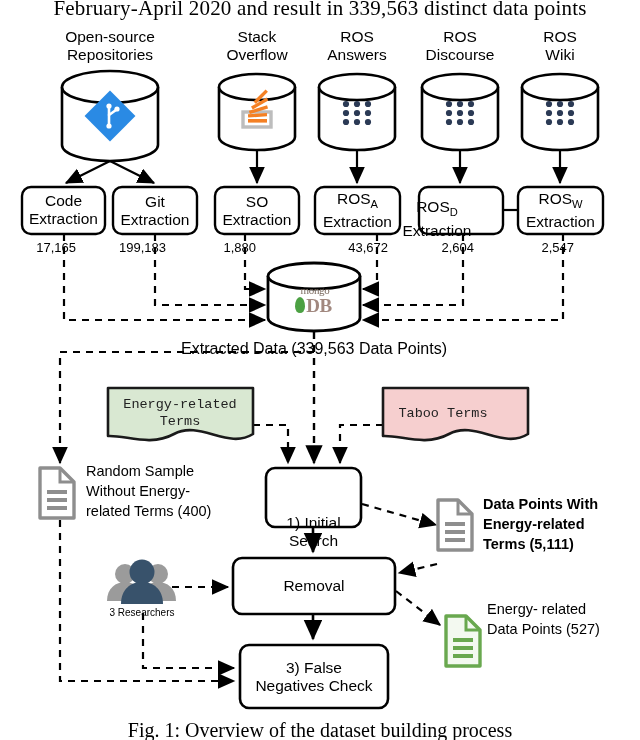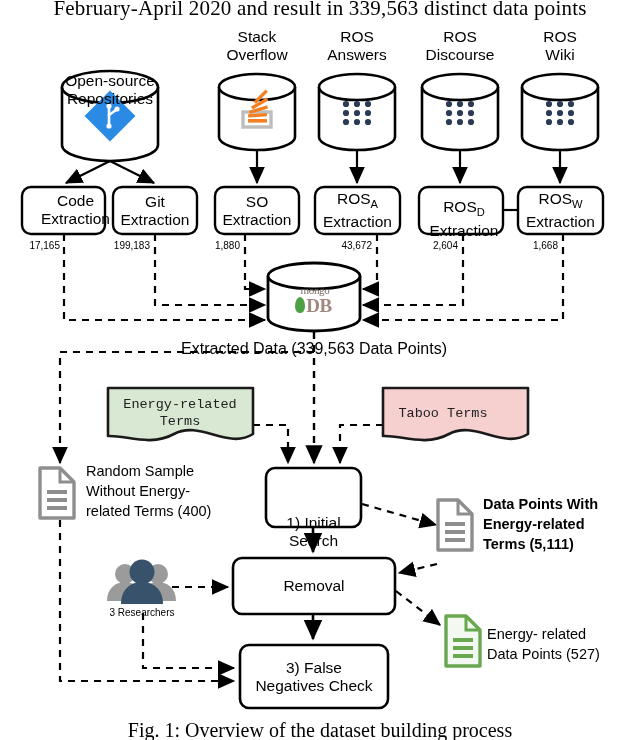--- a/index.html
+++ b/index.html
@@ -7,21 +7,21 @@
   #root{position:relative;width:640px;height:740px;}
   .abs{position:absolute;}
   svg.layer{position:absolute;left:0;top:0;width:640px;height:740px;overflow:visible;}
 
   .serif{font-family:"Liberation Serif",serif;}
   .title-line{position:absolute;left:0;top:-4px;width:640px;text-align:center;font-size:21px;letter-spacing:.2px;white-space:nowrap;}
   .caption-line{position:absolute;left:0;top:719px;width:640px;text-align:center;font-size:20px;white-space:nowrap;}
 
   .srclabel{position:absolute;text-align:center;font-size:15.5px;line-height:18px;}
   .boxlabel{position:absolute;text-align:center;font-size:15.5px;line-height:18px;display:flex;flex-direction:column;align-items:center;justify-content:center;}
-  .count{position:absolute;font-size:10px;text-align:right;}
+  .count{position:absolute;font-size:13px;text-align:right;padding-left:16px;}
   .mono{font-family:"Liberation Mono",monospace;font-size:13.5px;line-height:17px;text-align:center;color:#222;}
   .sidetext{position:absolute;font-size:14.5px;line-height:20px;}
   .centertext{position:absolute;font-size:16px;text-align:center;}
   sub{font-size:.72em;}
 </style>
 </head>
 <body>
 
 <div id="root">
 
@@ -224,72 +224,72 @@
         <circle cx="158" cy="574" r="10"></circle>
         <path d="M140,601 C140,588 149,582 158,582 C167,582 176,588 176,601 Z"></path>
       </g>
       <g fill="#38526b">
         <circle cx="142" cy="572" r="12.5"></circle>
         <path d="M121,604 C121,589 131,582 142,582 C153,582 163,589 163,604 Z"></path>
       </g>
     </g>
   </svg>
 
-  <div class="srclabel" style="left:40px;top:28px;width:140px;margin-top:44px;">
+  <div class="srclabel" style="left:40px;top:28px;width:140px;">
     <div>Open-source</div>
     <div>Repositories</div>
   </div>
   <div class="srclabel" style="left:197px;top:28px;width:120px;">
     <div>Stack</div>
     <div>Overflow</div>
   </div>
   <div class="srclabel" style="left:297px;top:28px;width:120px;">
     <div>ROS</div>
     <div>Answers</div>
   </div>
   <div class="srclabel" style="left:400px;top:28px;width:120px;">
     <div>ROS</div>
     <div>Discourse</div>
   </div>
   <div class="srclabel" style="left:500px;top:28px;width:120px;">
     <div>ROS</div>
     <div>Wiki</div>
   </div>
 
-  <div class="boxlabel" style="left:22px;top:187px;width:83px;height:45px;padding-left:12px;">
+  <div class="boxlabel" style="left:22px;top:187px;width:83px;height:45px;">
     <span>Code</span>
     <span>Extraction</span>
   </div>
   <div class="boxlabel" style="left:113px;top:187px;width:84px;height:47px;">
     <span>Git</span>
     <span>Extraction</span>
   </div>
   <div class="boxlabel" style="left:215px;top:187px;width:84px;height:47px;">
     <span>SO</span>
     <span>Extraction</span>
   </div>
   <div class="boxlabel" style="left:315px;top:187px;width:85px;height:47px;">
     <span><span>ROS</span><sub>A</sub></span>
     <span>Extraction</span>
   </div>
-  <div class="boxlabel" style="left:422px;top:187px;width:84px;height:64px;">
+  <div class="boxlabel" style="left:395px;top:187px;width:84px;height:64px;">
     <span><span>ROS</span><sub>D</sub></span>
     <span>Extraction</span>
   </div>
   <div class="boxlabel" style="left:518px;top:187px;width:85px;height:47px;">
     <span><span>ROS</span><sub>W</sub></span>
     <span>Extraction</span>
   </div>
 
   <div class="count" style="left:0px;top:240px;width:60px;">17,165</div>
   <div class="count" style="left:88px;top:240px;width:62px;">199,183</div>
   <div class="count" style="left:185px;top:240px;width:55px;">1,880</div>
   <div class="count" style="left:310px;top:240px;width:62px;">43,672</div>
   <div class="count" style="left:400px;top:240px;width:58px;">2,604</div>
-  <div class="count" style="left:500px;top:240px;width:58px;">1,668</div>
+  <div class="count" style="left:500px;top:240px;width:58px;">2,547</div>
 
   <div class="abs" style="left:288px;top:285px;width:54px;text-align:center;line-height:1;">
     <div class="serif" style="font-size:11px;color:#7a6a5f;letter-spacing:-.3px;">mongo</div>
     <div class="serif" style="font-size:19px;color:#a1887f;font-weight:bold;letter-spacing:-.5px;padding-left:8px;">DB</div>
   </div>
   <div class="abs" style="left:295px;top:297px;width:10px;height:16px;background:#4ca143;border-radius:50% 50% 50% 50%/60% 60% 40% 40%;"></div>
 
   <div class="centertext" style="left:154px;top:340px;width:320px;">Extracted Data (339,563 Data Points)</div>
 
   <div class="abs mono" style="left:110px;top:396px;width:140px;">
@@ -315,21 +315,21 @@
   <div class="sidetext" style="left:86px;top:461px;width:160px;">
     <div>Random Sample</div>
     <div>Without Energy-</div>
     <div>related Terms (400)</div>
   </div>
   <div class="sidetext" style="left:483px;top:494px;width:155px;font-weight:bold;">
     <div>Data Points With</div>
     <div>Energy-related</div>
     <div>Terms (5,111)</div>
   </div>
-  <div class="sidetext" style="left:487px;top:624px;width:152px;">
+  <div class="sidetext" style="left:487px;top:599px;width:152px;">
     <div>Energy- related</div>
     <div>Data Points (527)</div>
   </div>
 
   <div class="abs" style="left:78px;top:607px;width:128px;text-align:center;font-size:10px;">3 Researchers</div>
 
   <div class="caption-line serif">Fig. 1: Overview of the dataset building process</div>
 
 </div>
 

